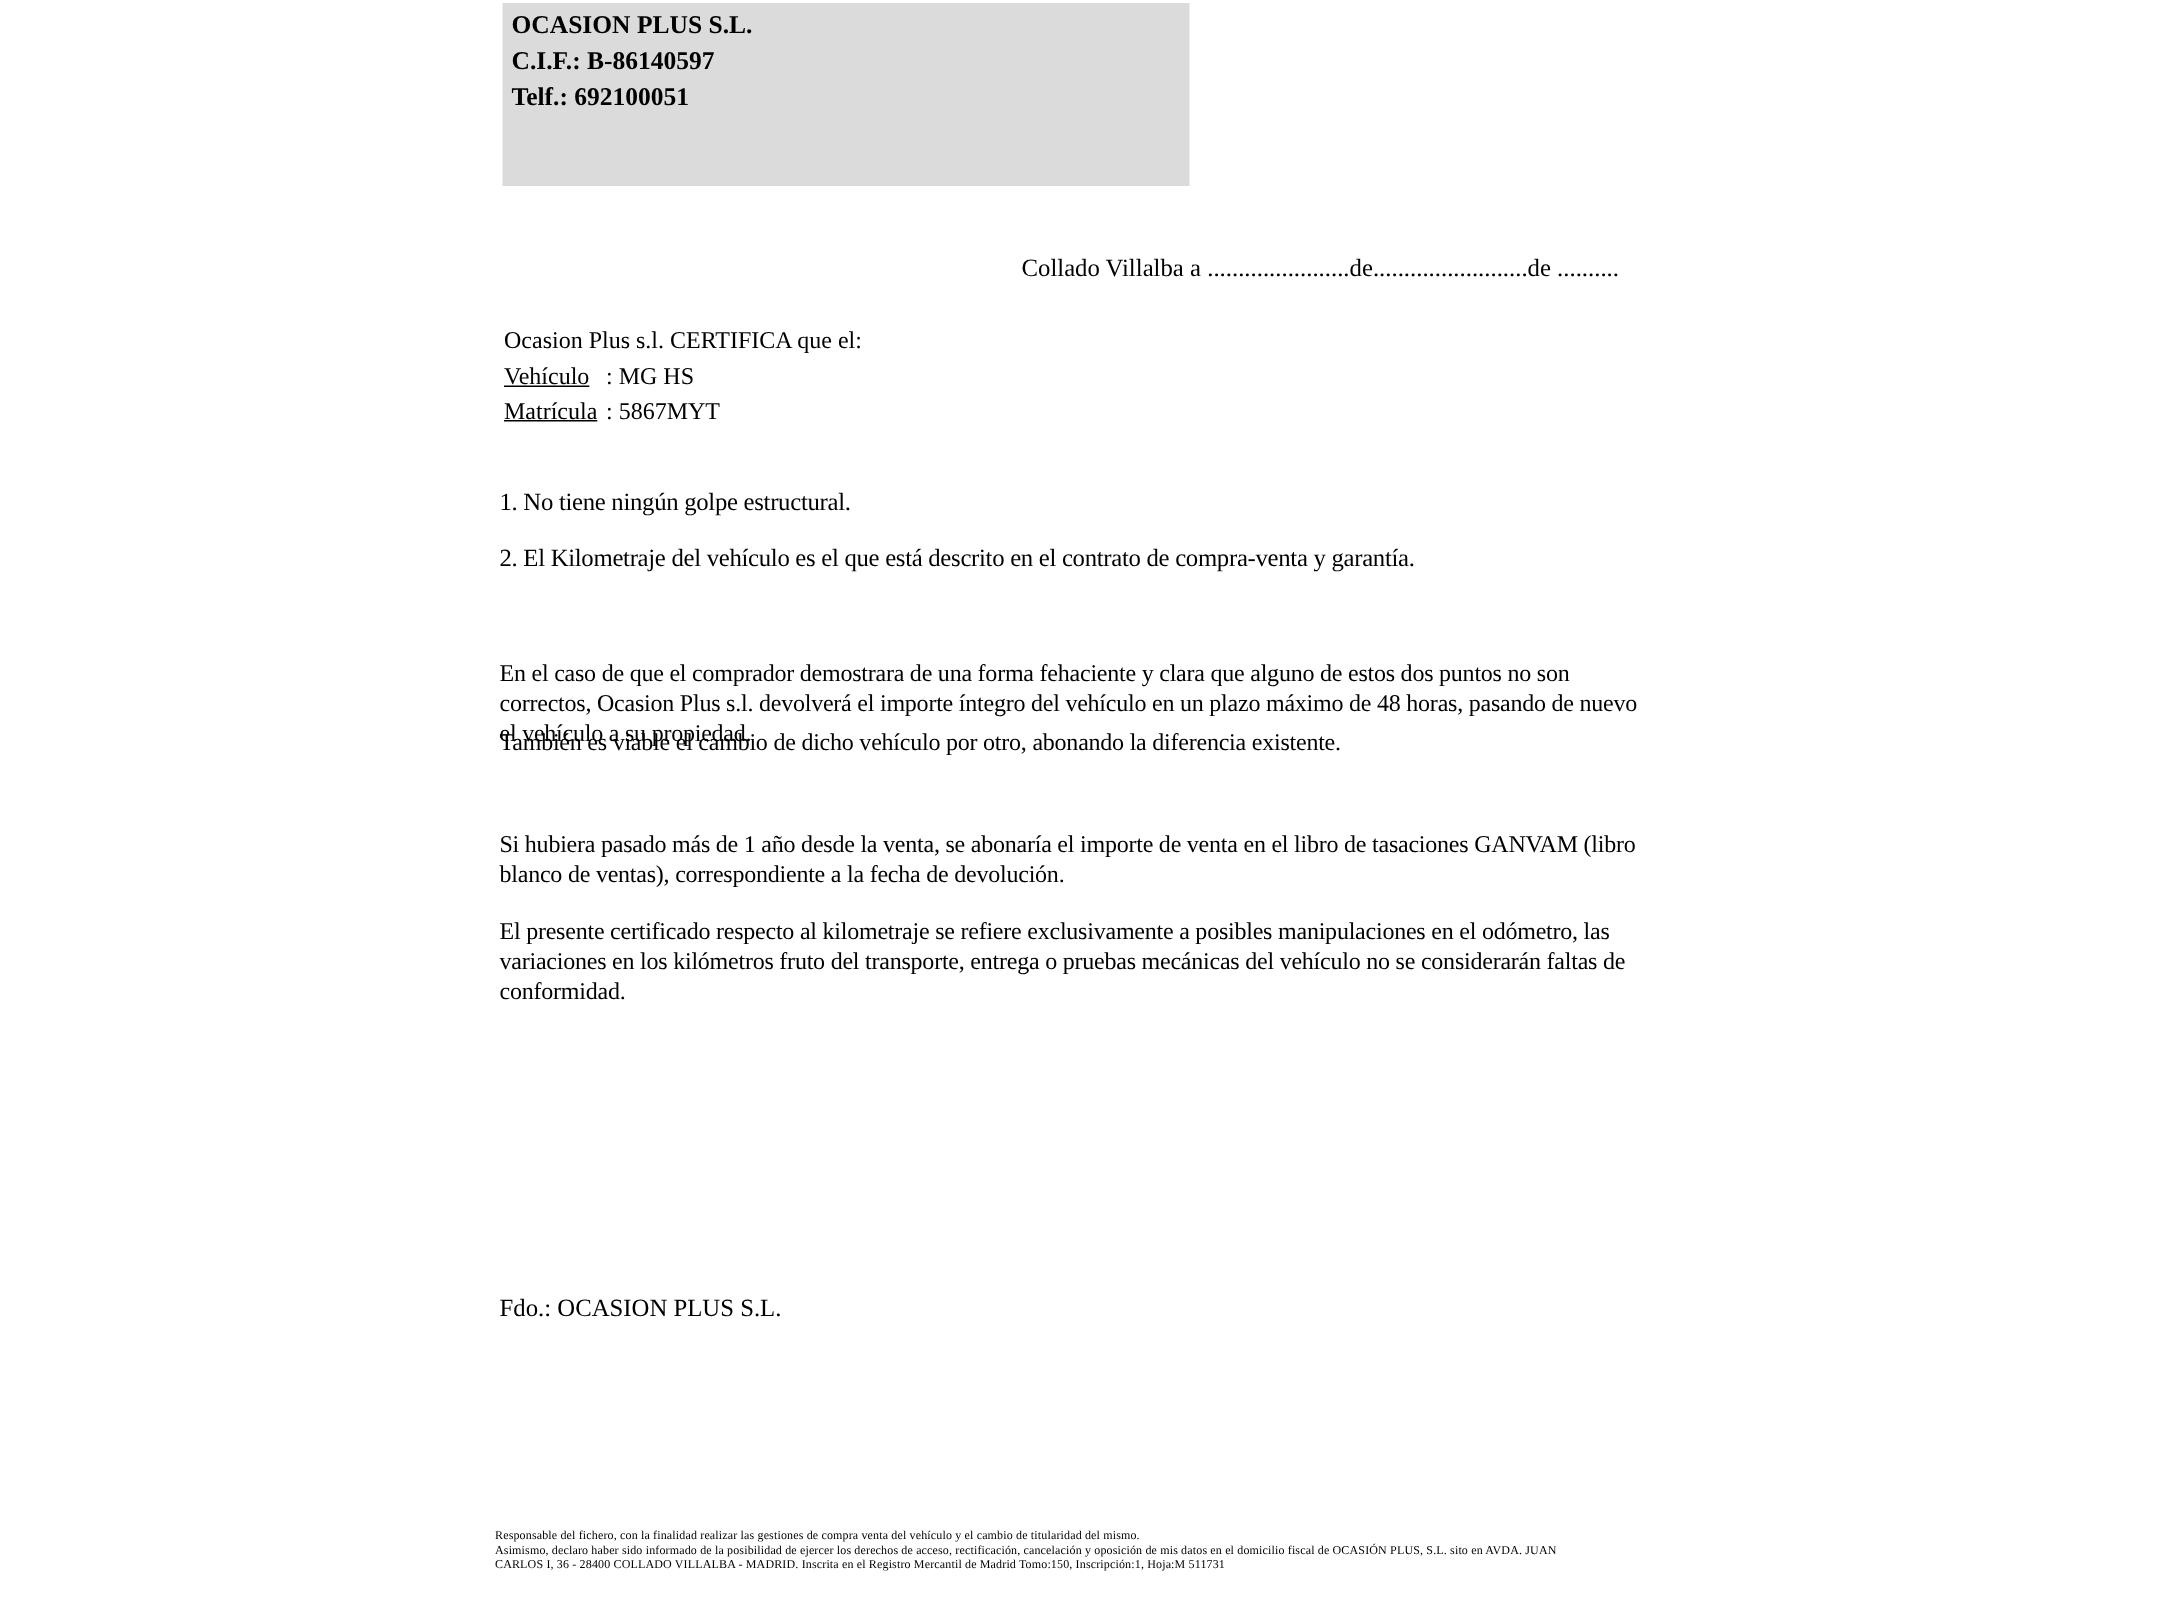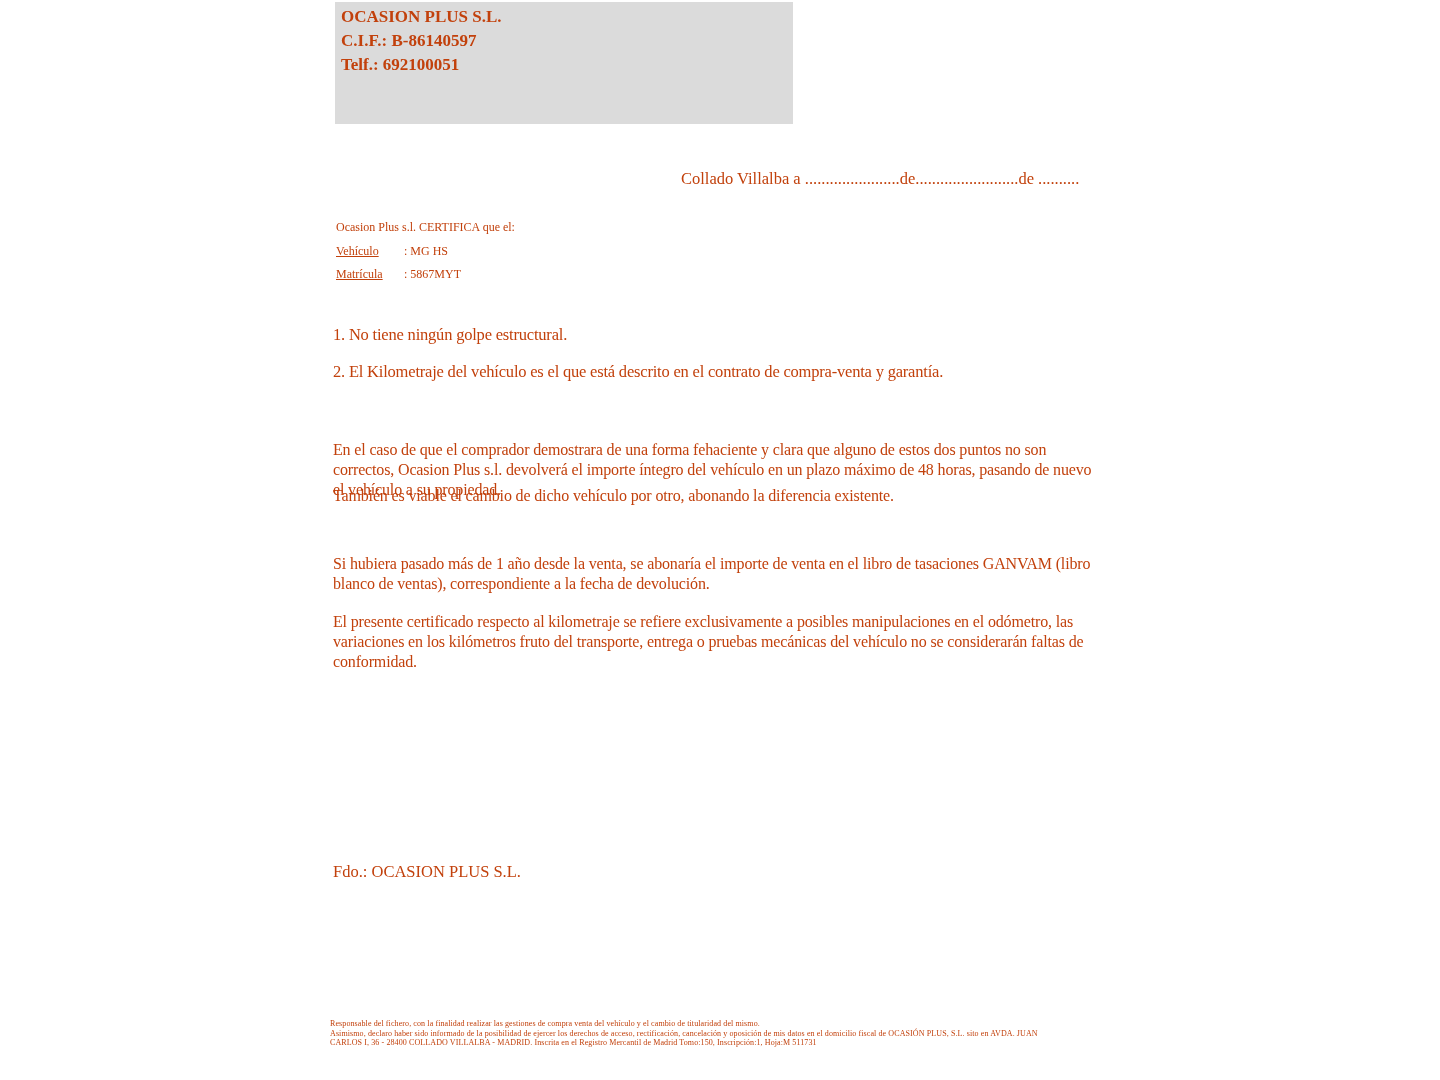--- a/index.html
+++ b/index.html
@@ -4,21 +4,21 @@
 <style>
   * { margin: 0; padding: 0; box-sizing: border-box; }
   html, body { background: #ffffff; }
   .screen {
     position: relative;
     width: 1440px;
     height: 1080px;
     background: #ffffff;
     overflow: hidden;
     font-family: "Liberation Serif", serif;
-    color: #c2410c;
+    color: #000000;
   }
   .company-box {
     position: absolute;
     left: 335px;
     top: 2px;
     width: 458px;
     height: 122px;
     background: #dbdbdb;
     padding: 3px 6px 0 6px;
   }
@@ -32,21 +32,21 @@
     position: absolute;
     left: 681px;
     top: 169px;
     font-size: 16.5px;
     white-space: nowrap;
   }
   .cert-block {
     position: absolute;
     left: 336px;
     top: 216px;
-    font-size: 12px;
+    font-size: 16px;
     line-height: 23.6px;
   }
   .cert-label-wrap {
     display: inline-block;
     width: 68px;
   }
   .u { text-decoration: underline; }
   .point {
     position: absolute;
     left: 333px;

